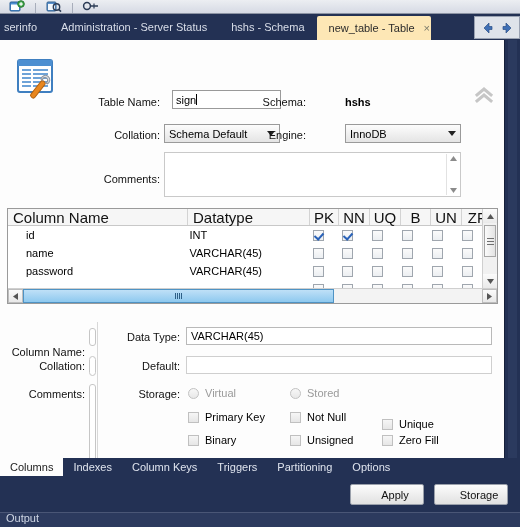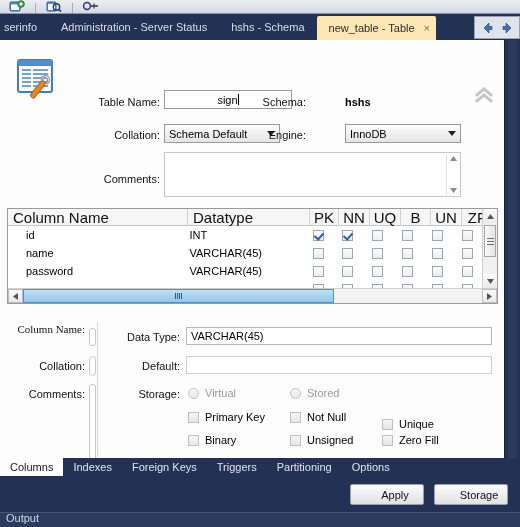--- a/index.html
+++ b/index.html
@@ -30,21 +30,21 @@
     background:#233154;display:flex;align-items:stretch;
   }
   .tab{
     display:flex;align-items:center;padding:0 12px;
     color:#d9dee9;font-size:11px;white-space:nowrap;
   }
   .tab.first{padding-left:4px;}
   .tab.active{
     background:#fde7b5;color:#2b2b2b;
     border-top-left-radius:2px;border-top-right-radius:2px;
-    margin-top:2px;padding-right:6px;
+    margin-top:2px;padding-right:1px;
   }
   .tab .closex{
     margin-left:9px;color:#7a7a6a;font-size:11px;line-height:1;
   }
   .tabnav{
     margin-left:auto;display:flex;align-items:center;gap:0px;
     background:#dfe3ea;border:1px solid #9aa2b2;margin-top:2px;margin-bottom:1px;
     padding:0 2px;
   }
   .navbtn{width:20px;height:20px;display:flex;align-items:center;justify-content:center;}
@@ -310,21 +310,21 @@
               <rect x="23" y="31" width="15" height="2"></rect>
           </g>
           <g transform="rotate(38 34 30)">
             <rect x="30" y="28" width="5" height="20" rx="2" fill="#e8861e" stroke="#b3620f" stroke-width="1"></rect>
             <path d="M28.5 28 a4.5 4.5 0 1 1 8 0 l-2 0 a2.6 2.6 0 1 0 -4 0 Z" fill="#d9dde3" stroke="#8d949e" stroke-width="1"></path>
           </g>
         </svg>
       </div>
 
       <div class="lblr" style="left:60px;top:56px;width:100px;">Table Name:</div>
-      <div class="inp" style="left:164px;top:50px;width:128px;height:19px;display:flex;align-items:center;justify-content:center;">
+      <div class="inp" style="left:172px;top:50px;width:109px;height:19px;display:flex;align-items:center;">
         <span>sign</span>
           <span class="caret"></span>
       </div>
 
       <div class="lblr" style="left:230px;top:56px;width:76px;">Schema:</div>
       <div class="boldval" style="position:absolute;left:345px;top:56px;">hshs</div>
 
       <div class="lblr" style="left:60px;top:89px;width:100px;">Collation:</div>
       <div class="sel" style="left:164px;top:84px;width:116px;height:19px;">
         <span>Schema Default</span>
@@ -505,21 +505,21 @@
           <svg width="5" height="7" viewBox="0 0 5 7">
               <path d="M5 3.5 L0 0 L0 7 Z" fill="#555"></path>
             </svg>
         </div>
       </div>
     </div>
 
     <div class="vdiv"></div>
     <div class="detail">
 
-      <div class="dlbl" style="left:0px;top:7px;width:85px;font-family:Liberation Serif, serif;">Column Name:</div>
+      <div class="dlbl" style="left:0px;top:30px;width:85px;">Column Name:</div>
       <div class="narrow" style="left:89px;top:12px;height:18px;"></div>
 
       <div class="dlbl" style="left:0px;top:44px;width:85px;">Collation:</div>
       <div class="narrow" style="left:89px;top:40px;height:20px;border-radius:4px;"></div>
 
       <div class="dlbl" style="left:0px;top:72px;width:85px;">Comments:</div>
       <div class="narrow" style="left:89px;top:68px;height:80px;"></div>
 
       <div class="dlbl" style="left:110px;top:15px;width:70px;">Data Type:</div>
       <div class="dinp" style="left:186px;top:11px;width:306px;">
@@ -585,21 +585,21 @@
 
   <div class="bottom">
     <div class="btabs">
       <div class="btab active">
         <span>Columns</span>
       </div>
       <div class="btab">
         <span>Indexes</span>
       </div>
       <div class="btab">
-        <span>Foreign Keys</span>
+        <span>Column Keys</span>
       </div>
       <div class="btab">
         <span>Triggers</span>
       </div>
       <div class="btab">
         <span>Partitioning</span>
       </div>
       <div class="btab">
         <span>Options</span>
       </div>

